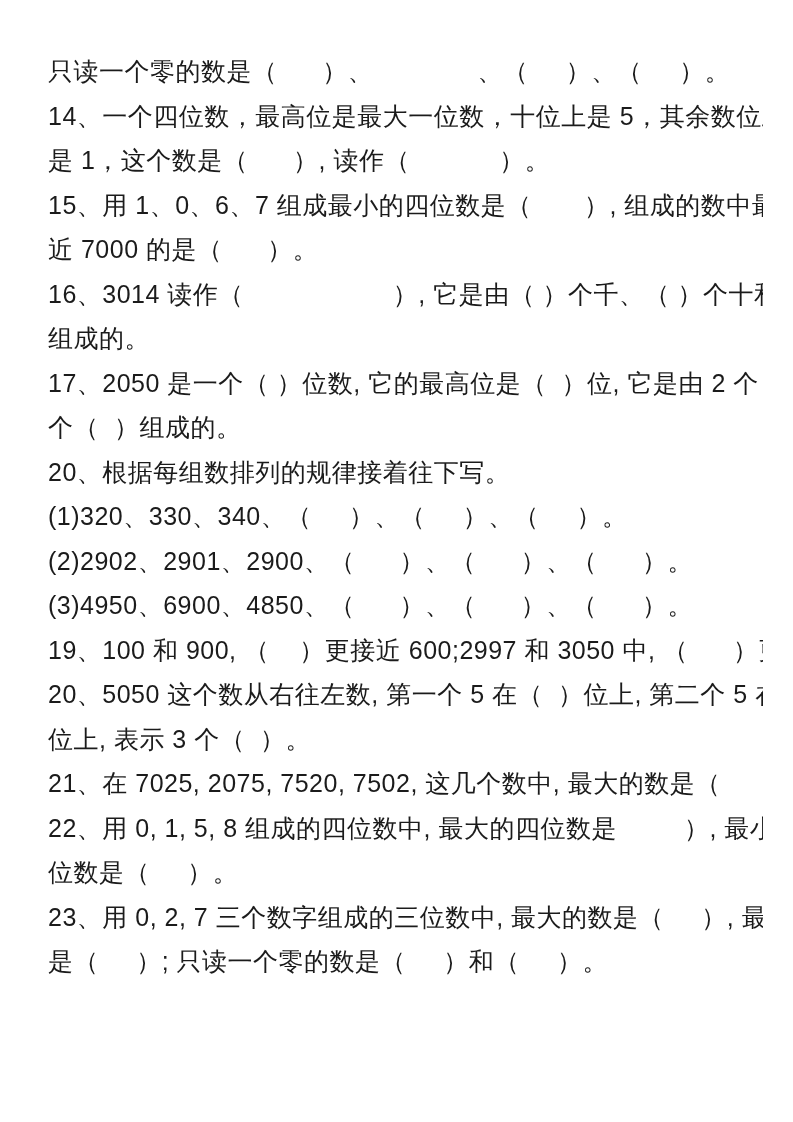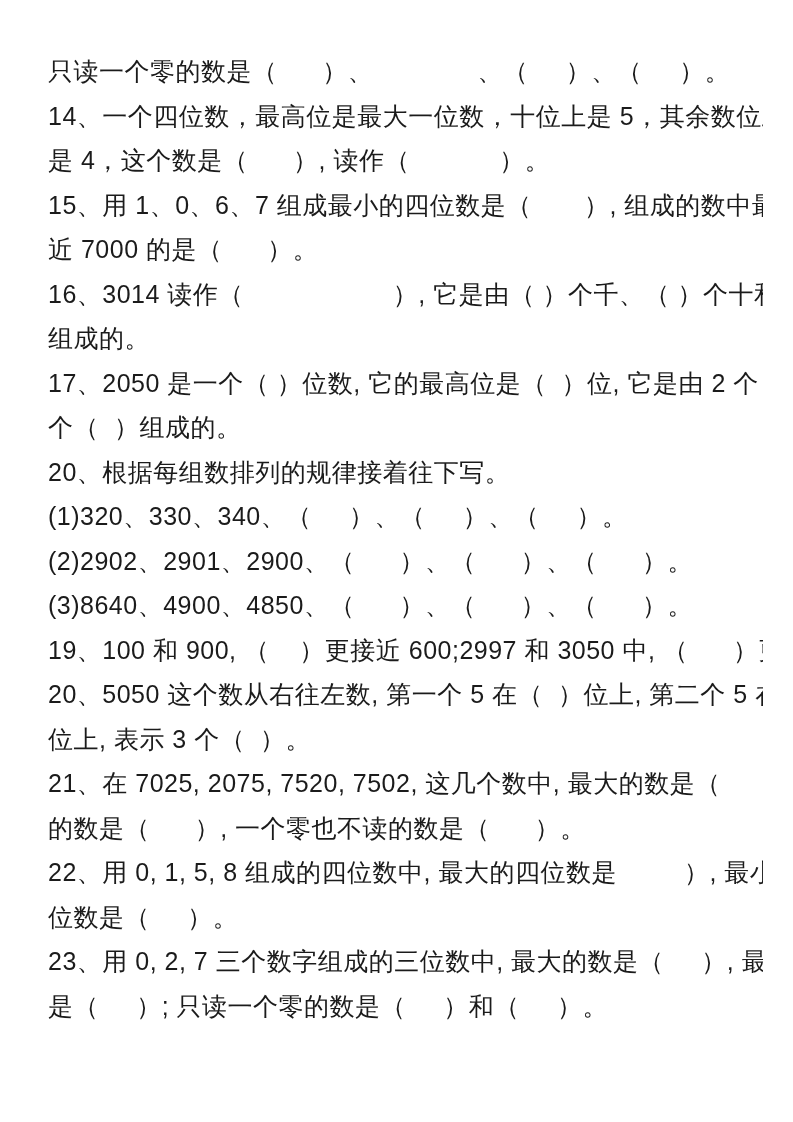--- a/index.html
+++ b/index.html
@@ -27,33 +27,32 @@
     font-weight: 400;
     overflow: hidden;
   }
 </style>
 </head>
 <body>
 
 <div class="page">
   <div class="line">只读一个零的数是（      ）、              、（     ）、（     ）。</div>
   <div class="line">14、一个四位数，最高位是最大一位数，十位上是 5，其余数位上</div>
-  <div class="line">是 4，这个数是（      ）, 读作（            ）。</div>
+  <div class="line">是 1，这个数是（      ）, 读作（            ）。</div>
   <div class="line">15、用 1、0、6、7 组成最小的四位数是（       ）, 组成的数中最接</div>
   <div class="line">近 7000 的是（      ）。</div>
   <div class="line">16、3014 读作（                    ）, 它是由（ ）个千、（ ）个十和（ ）个一</div>
   <div class="line">组成的。</div>
   <div class="line">17、2050 是一个（ ）位数, 它的最高位是（  ）位, 它是由 2 个（  ）和 5</div>
   <div class="line">个（  ）组成的。</div>
   <div class="line">20、根据每组数排列的规律接着往下写。</div>
   <div class="line">(1)320、330、340、（     ）、（     ）、（     ）。</div>
   <div class="line">(2)2902、2901、2900、（      ）、（      ）、（      ）。</div>
-  <div class="line">(3)8640、4900、4850、（      ）、（      ）、（      ）。</div>
+  <div class="line">(3)4950、6900、4850、（      ）、（      ）、（      ）。</div>
   <div class="line">19、100 和 900, （    ）更接近 600;2997 和 3050 中, （      ）更接近</div>
   <div class="line">20、5050 这个数从右往左数, 第一个 5 在（  ）位上, 第二个 5 在（  ）</div>
   <div class="line">位上, 表示 3 个（  ）。</div>
   <div class="line">21、在 7025, 2075, 7520, 7502, 这几个数中, 最大的数是（      ）, 最小</div>
-  <div class="line">的数是（      ）, 一个零也不读的数是（      ）。</div>
   <div class="line">22、用 0, 1, 5, 8 组成的四位数中, 最大的四位数是         ）, 最小的四</div>
   <div class="line">位数是（     ）。</div>
   <div class="line">23、用 0, 2, 7 三个数字组成的三位数中, 最大的数是（     ）, 最小的数</div>
   <div class="line">是（     ）; 只读一个零的数是（     ）和（     ）。</div>
 </div>
 
 </body></html>

